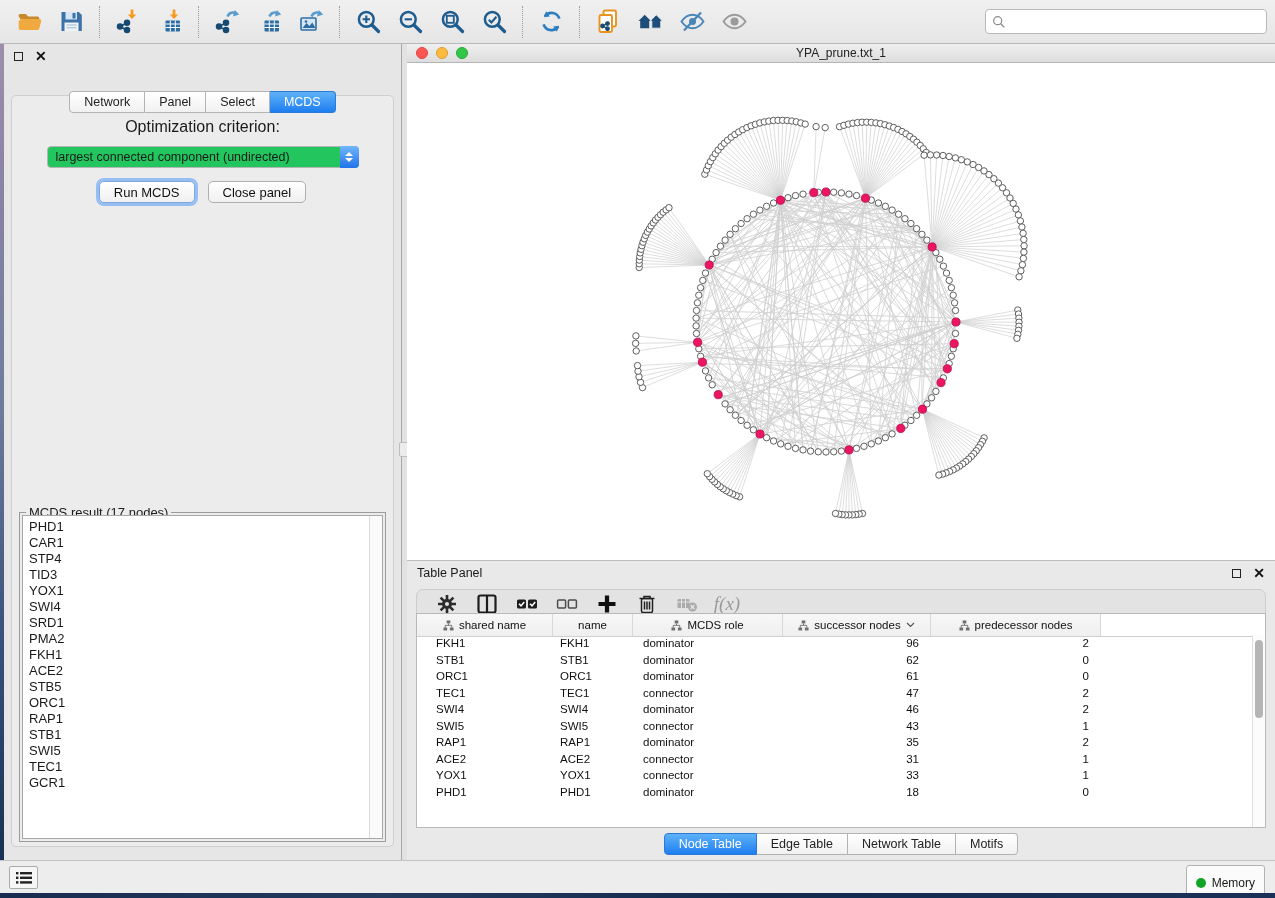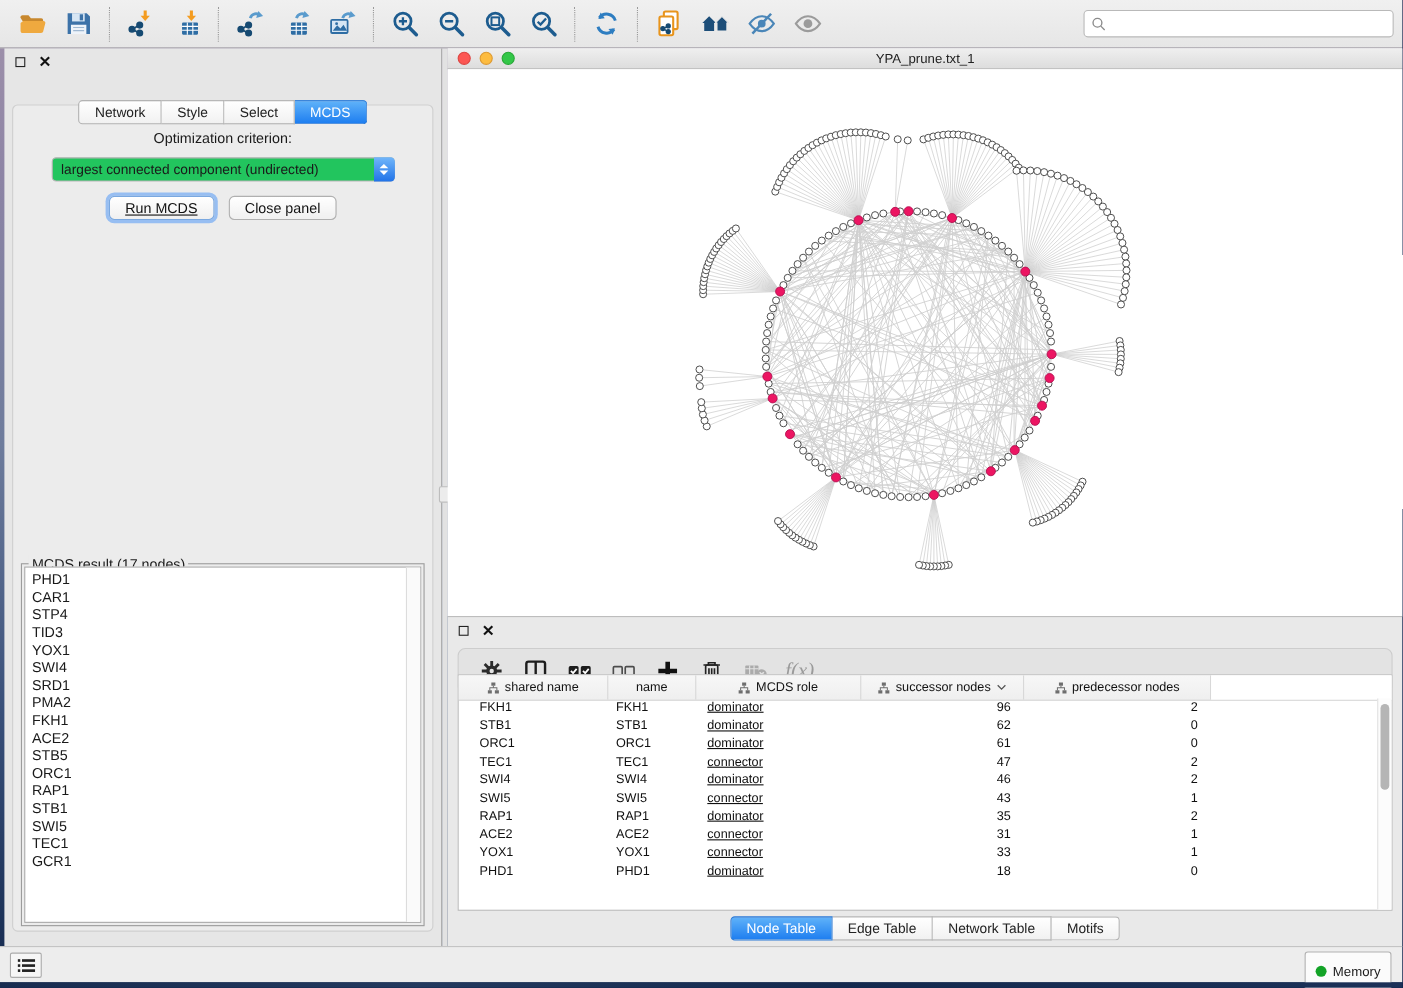--- a/index.html
+++ b/index.html
@@ -34,33 +34,33 @@
   .win-float { width:9px; height:9px; border:1.4px solid #222; margin-right:12px; display:inline-block; }
   .win-close { font-size:14px; font-weight:700; color:#111; line-height:9px; }
   .cp-tabs { display:flex; justify-content:center; margin-top:23px; position:relative; z-index:2; }
   .seg-btn { height:22px; padding:0 14px; font-size:12.5px; background:linear-gradient(#ffffff,#f1f1f1);
     border:1px solid #b3b3b3; border-left-width:0; display:flex; align-items:center; cursor:pointer; color:#222; }
   .seg-btn:first-child { border-left-width:1px; border-radius:4px 0 0 4px; }
   .seg-btn:last-child { border-radius:0 4px 4px 0; }
   .seg-btn.active { background:linear-gradient(#5fb2f9,#1e7ef0); border-color:#2a7ad8; color:#fff; }
   .cp-content { position:absolute; left:7px; right:7px; top:51px; bottom:13px;
     background:#ececec; border:1px solid #cfcfcf; border-radius:5px; }
-  .opt-label { text-align:center; margin-top:22px; font-size:13px; }
+  .opt-label { text-align:center; margin-top:22px; font-size:16px; }
   .cp-select { margin:10px auto 0; width:312px; height:22px; background:#22c55e; border:1px solid #b5b5b5;
     border-radius:4px; display:flex; align-items:center; cursor:default; position:relative; }
   .cp-select .val { flex:1; font-size:12.5px; padding-left:8px; white-space:nowrap; }
   .cp-stepper { width:19px; height:22px; margin:-1px -1px -1px 0; border-radius:0 4px 4px 0;
     background:linear-gradient(#71b6fa,#2173e8); display:flex; flex-direction:column; align-items:center; justify-content:center; gap:2px; }
   .cp-stepper i { width:0; height:0; border-left:4px solid transparent; border-right:4px solid transparent; display:block; }
   .cp-stepper .up { border-bottom:4px solid #fff; }
   .cp-stepper .dn { border-top:4px solid #fff; }
   .btn-row { display:flex; justify-content:center; gap:13px; margin-top:13px; }
   .aq-btn { height:22px; padding:0 14px; font-size:13px; background:linear-gradient(#ffffff,#f0f0f0);
     border:1px solid #b0b0b0; border-radius:5px; cursor:pointer; color:#111; }
-  .aq-btn.focused { box-shadow:0 0 0 3px rgba(95,160,246,.6); border-color:#7aa8e0;text-decoration:underline; }
+  .aq-btn.focused { box-shadow:0 0 0 3px rgba(95,160,246,.6); border-color:#7aa8e0; }
   .groupbox { position:absolute; left:7px; right:7px; top:416px; bottom:4px; border:1px solid #9c9c9c; }
   .groupbox-legend { position:absolute; top:-8px; left:6px; background:#ececec; padding:0 3px; font-size:13px; }
   .mcds-listwrap { position:absolute; inset:2px; background:#fff; border:1px solid #a8a8a8; display:flex; }
   .mcds-list { flex:1; padding:3px 0 0 6px; overflow:hidden; }
   .mcds-list div { font-size:13px; line-height:16px; cursor:default; }
   .mcds-scroll { width:13px; border-left:1px solid #dcdcdc; background:#fafafa; }
 
   
   .v-divider { width:5px; height:100%; background:#e2e2e2; position:relative; cursor:col-resize; }
   .v-divider .grip { position:absolute; top:398px; left:-3px; width:11px; height:15px; background:#ececec;
@@ -77,35 +77,35 @@
   .light.yellow { background:#fdbc40; border:1px solid #de9b33; }
   .light.green { background:#33c748; border:1px solid #29a837; }
   .net-title { position:absolute; left:0; right:0; text-align:center; font-size:12px; color:#222; }
   .net-canvas { flex:1; background:#fff; position:relative; }
   .net-canvas svg { position:absolute; inset:0; }
 
   
   .table-panel { flex:1; background:#e9e9e9; border-top:1px solid #bdbdbd; position:relative; }
   .tp-toolbar { margin:4px 9px 0; height:42px; background:#e3e3e3; border:1px solid #cdcdcd; border-radius:7px;
     display:flex; align-items:center; padding:0 12px; gap:4px; }
-  .tp-btn { width:36px; height:34px; border:none; background:transparent; display:flex; align-items:center;
+  .tp-btn { width:36px; height:34px; border:none; background:transparent; display:flex; 
     justify-content:center; cursor:pointer; }
   .tp-btn svg { width:22px; height:22px; }
   .tp-btn .fx { font-family:"Liberation Serif", serif; font-style:italic; font-size:19px; color:#9a9a9a; }
   .tp-table { position:absolute; left:9px; right:9px; top:52px; bottom:32px; background:#fff;
     border:1px solid #b9b9b9; }
   .tp-header { display:grid; grid-template-columns:136px 80px 150px 148px 170px 1fr; height:23px;
     background:linear-gradient(#f7f7f7,#efefef); border-bottom:1px solid #cfcfcf; }
   .tp-hcell { display:flex; align-items:center; justify-content:center; gap:5px; font-size:11.5px;
     border-right:1px solid #d8d8d8; color:#111; cursor:pointer; overflow:hidden; }
   .tp-hcell:last-child { border-right:none; }
   .tp-body { position:absolute; left:0; right:13px; top:21px; bottom:0; overflow:hidden; }
   .tp-row { display:grid; grid-template-columns:136px 80px 150px 148px 170px 1fr; height:16.5px; cursor:default; }
   .tp-cell { font-size:11.5px; line-height:16.5px; white-space:nowrap; overflow:hidden; color:#101010; }
-  .tp-cell.c0 { padding-left:19px; } .tp-cell.c1 { padding-left:7px; } .tp-cell.c2 { padding-left:10px;text-decoration:underline; }
+  .tp-cell.c0 { padding-left:19px; } .tp-cell.c1 { padding-left:7px; } .tp-cell.c2 { padding-left:10px; }
   .tp-cell.num { text-align:right; padding-right:12px; }
   .tp-scrollbar { position:absolute; right:0; top:21px; bottom:0; width:13px; background:#fcfcfc;
     border-left:1px solid #e0e0e0; }
   .tp-scrollbar .thumb { position:absolute; left:2px; width:8px; top:5px; height:78px; background:#b5b5b5; border-radius:5px; }
   .tp-tabs { position:absolute; left:0; right:0; bottom:5px; display:flex; justify-content:center; }
 
   
   .status-bar { position:absolute; left:0; top:860px; width:1275px; height:33px; background:#ededed;
     border-top:1px solid #c4c4c4; }
   .list-btn { position:absolute; left:9px; top:5px; width:29px; height:23px; background:#f6f6f6;
@@ -319,21 +319,21 @@
   <div class="main">
     <div class="wall-sliver"></div>
 
     <aside class="control-panel">
       <div class="panel-title-row">
         <span class="win-float"></span>
         <span class="win-close">✕</span>
       </div>
       <div class="cp-tabs" id="cp-tabs">
           <button class="seg-btn">Network</button>
-          <button class="seg-btn">Style</button>
+          <button class="seg-btn">Panel</button>
           <button class="seg-btn">Select</button>
           <button class="seg-btn active">MCDS</button>
         </div>
       <div class="cp-content">
         <div class="opt-label">Optimization criterion:</div>
         <div class="cp-select">
           <span class="val">largest connected component (undirected)</span>
           <span class="cp-stepper">
               <i class="up"></i>
               <i class="dn"></i>
@@ -1060,20 +1060,21 @@
                 <circle cx="493.8" cy="365.4" r="4.1"></circle>
                 <circle cx="353.0" cy="371.0" r="4.1"></circle>
                 <circle cx="442.0" cy="386.9" r="4.1"></circle>
               </g>
             </svg>
         </div>
       </div>
 
       <div class="table-panel">
         <div class="panel-title-row">
+          <span class="ttl">Table Panel</span>
           <span class="win-float"></span>
           <span class="win-close">✕</span>
         </div>
         <div class="tp-toolbar" id="tp-toolbar">
             <button class="tp-btn">
               <span style="display:flex">
                 <svg viewBox="0 0 22 22">
                   <g stroke="#2b2b2b" stroke-width="2.6">
                     <path d="M11 2v5M11 15v5M2 11h5M15 11h5M4.6 4.6l3.6 3.6M13.8 13.8l3.6 3.6M17.4 4.6l-3.6 3.6M8.2 13.8l-3.6 3.6"></path>
                   </g>

